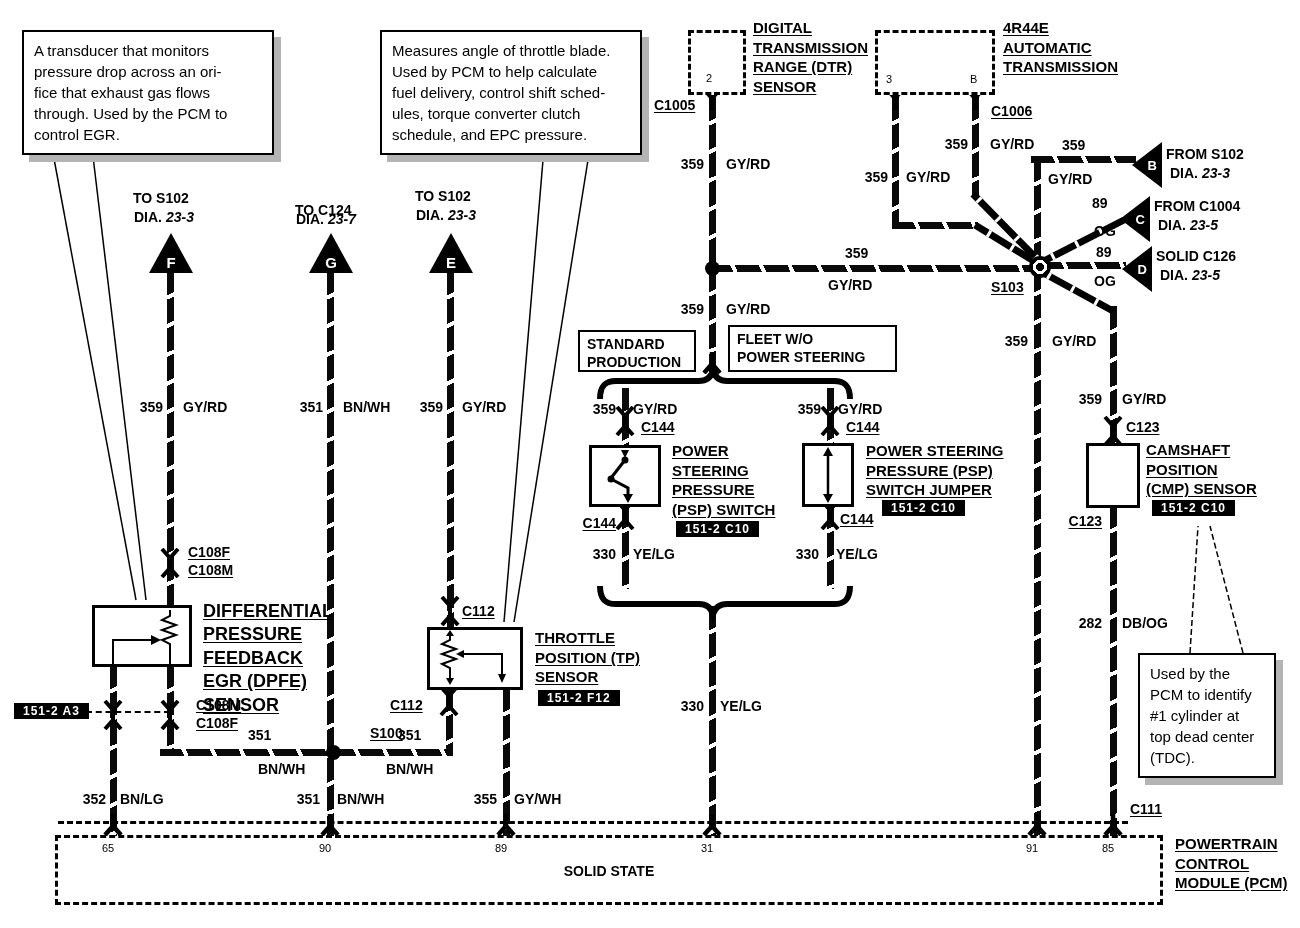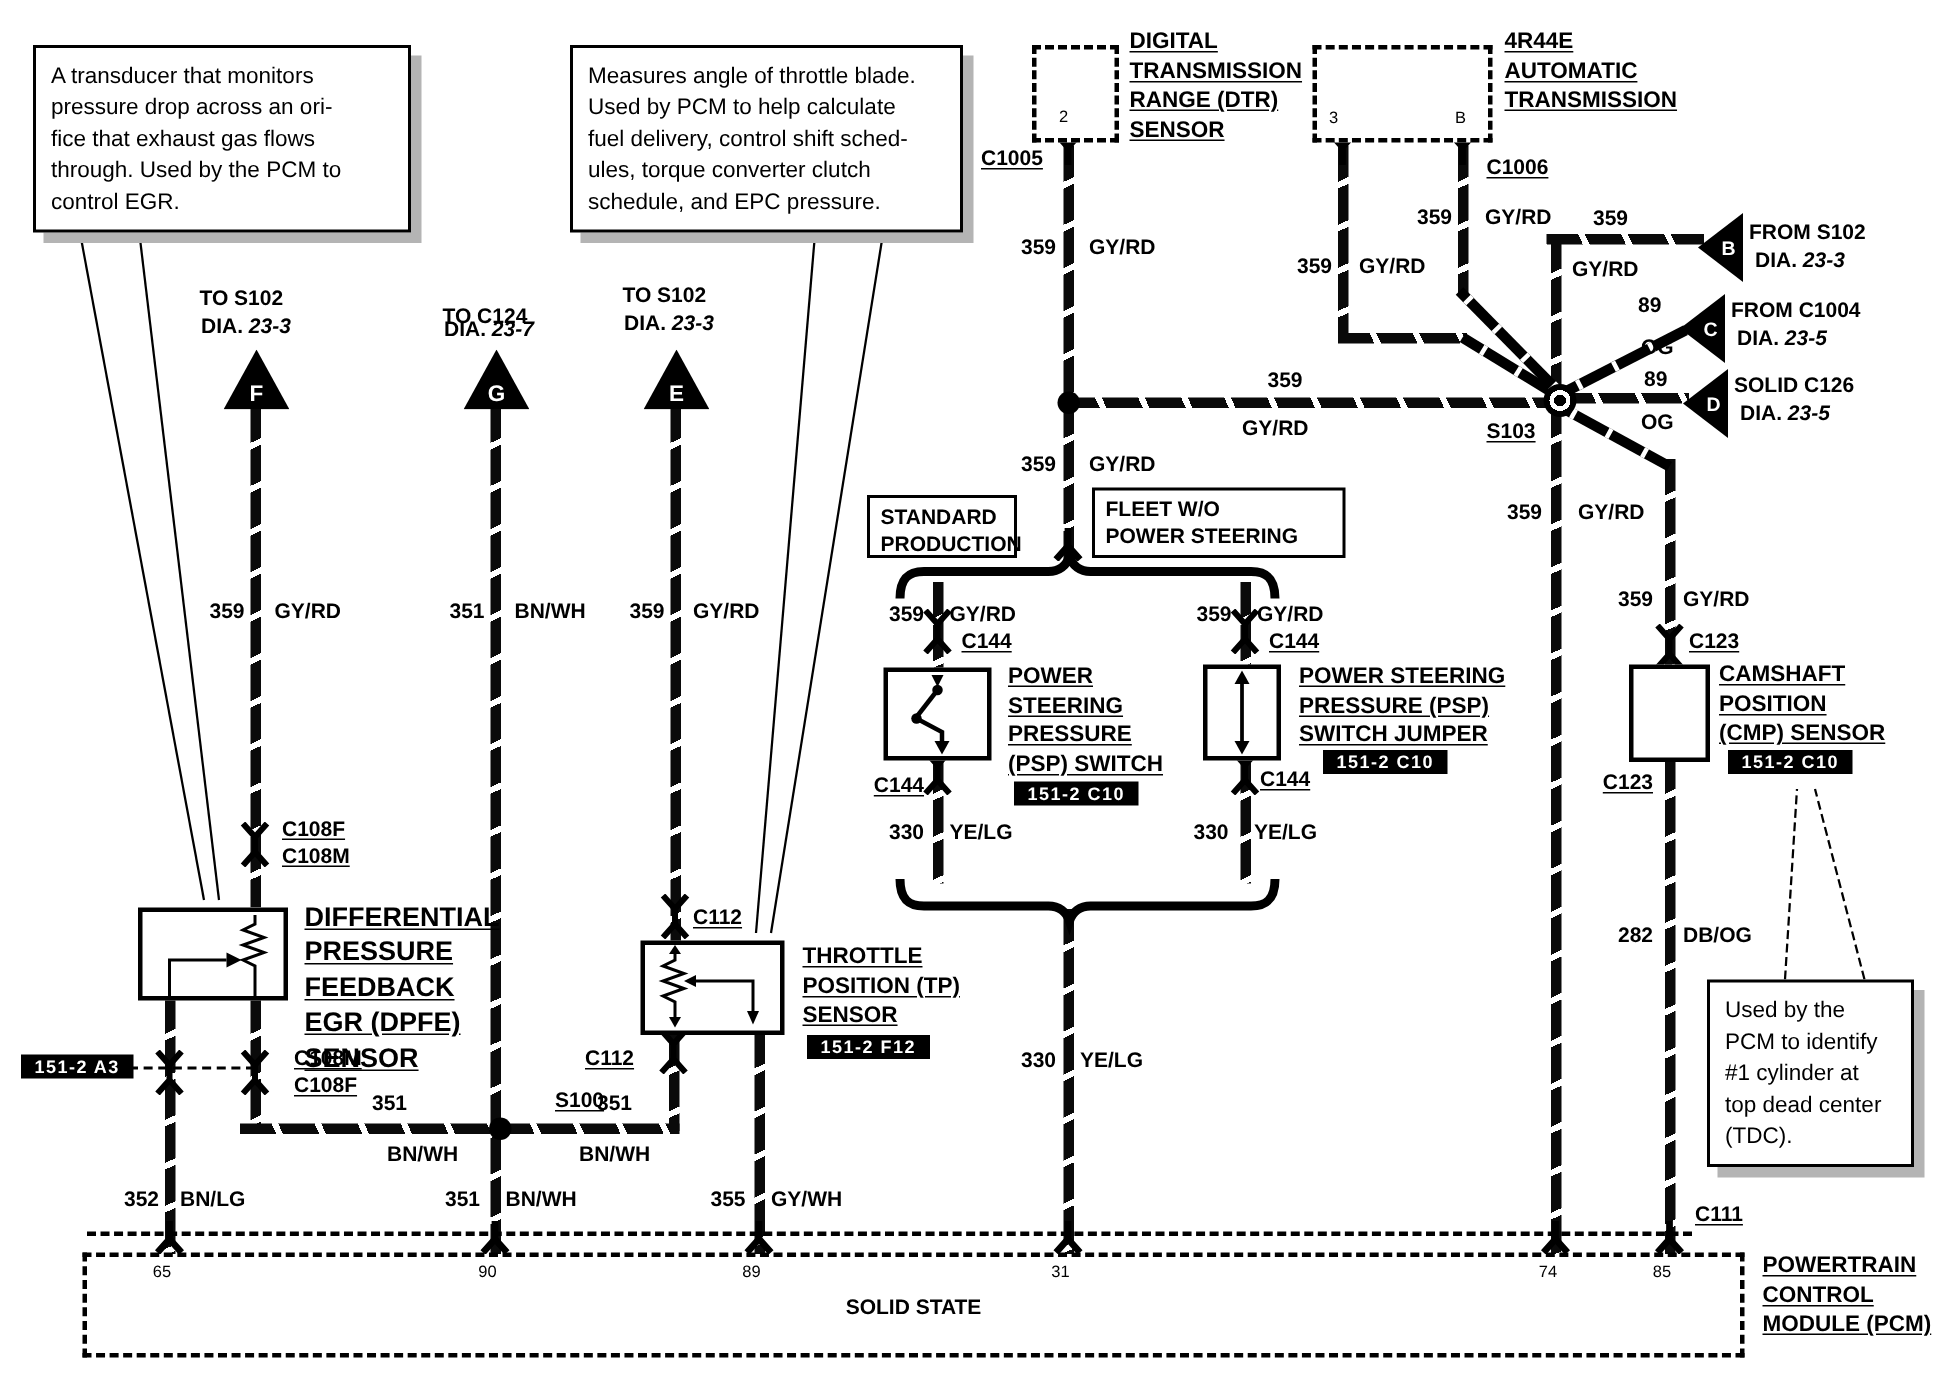--- a/index.html
+++ b/index.html
@@ -191,32 +191,32 @@
 
   <div class="box" style="left:802px;top:443px;width:52px;height:64px;"></div>
   <svg class="sym" style="left:805px;top:446px;" width="46" height="58" viewBox="0 0 46 58">
     <path d="M23 8 L23 50" stroke="#000" stroke-width="2.5"></path>
     <polygon points="18,10 23,1 28,10" fill="#000"></polygon>
     <polygon points="18,48 23,57 28,48" fill="#000"></polygon>
   </svg>
 
   <div class="box" style="left:1086px;top:443px;width:54px;height:65px;"></div>
 
-  <div class="optbox" style="left:578px;top:330px;width:100px;height:42px;">STANDARD
+  <div class="optbox" style="left:578px;top:330px;width:118px;height:42px;">STANDARD
 PRODUCTION</div>
   <div class="optbox" style="left:728px;top:325px;width:169px;height:47px;">FLEET W/O
 POWER STEERING</div>
 
   <div class="dbox" style="left:55px;top:835px;width:1108px;height:70px;background:transparent;"></div>
   <div class="thindash" style="left:58px;top:821px;width:1070px;border-top:3px dashed #000;"></div>
   <span class="pin" style="left:93px;top:842px;width:30px;text-align:center;position:absolute;">65</span>
   <span class="pin" style="left:310px;top:842px;width:30px;text-align:center;position:absolute;">90</span>
   <span class="pin" style="left:486px;top:842px;width:30px;text-align:center;position:absolute;">89</span>
   <span class="pin" style="left:692px;top:842px;width:30px;text-align:center;position:absolute;">31</span>
-  <span class="pin" style="left:1017px;top:842px;width:30px;text-align:center;position:absolute;">74</span>
+  <span class="pin" style="left:1017px;top:842px;width:30px;text-align:center;position:absolute;">91</span>
   <span class="pin" style="left:1093px;top:842px;width:30px;text-align:center;position:absolute;">85</span>
   <span class="lbl" style="left:55px;top:862px;width:1108px;text-align:center;">SOLID STATE</span>
   <span class="lbl und" style="left:1130px;top:800px;">C111</span>
   <span class="lbl und" style="left:1175px;top:834px;font-size:15px;">POWERTRAIN
 CONTROL
 MODULE (PCM)</span>
   <span class="badge" style="left:1177px;top:936px;">151-3 A4</span>
 
   <span class="lbl" style="left:133px;top:189px;">TO S102</span>
   <span class="lbl" style="left:134px;top:208px;"><span>DIA.</span> <span class="it">23-3</span></span>

